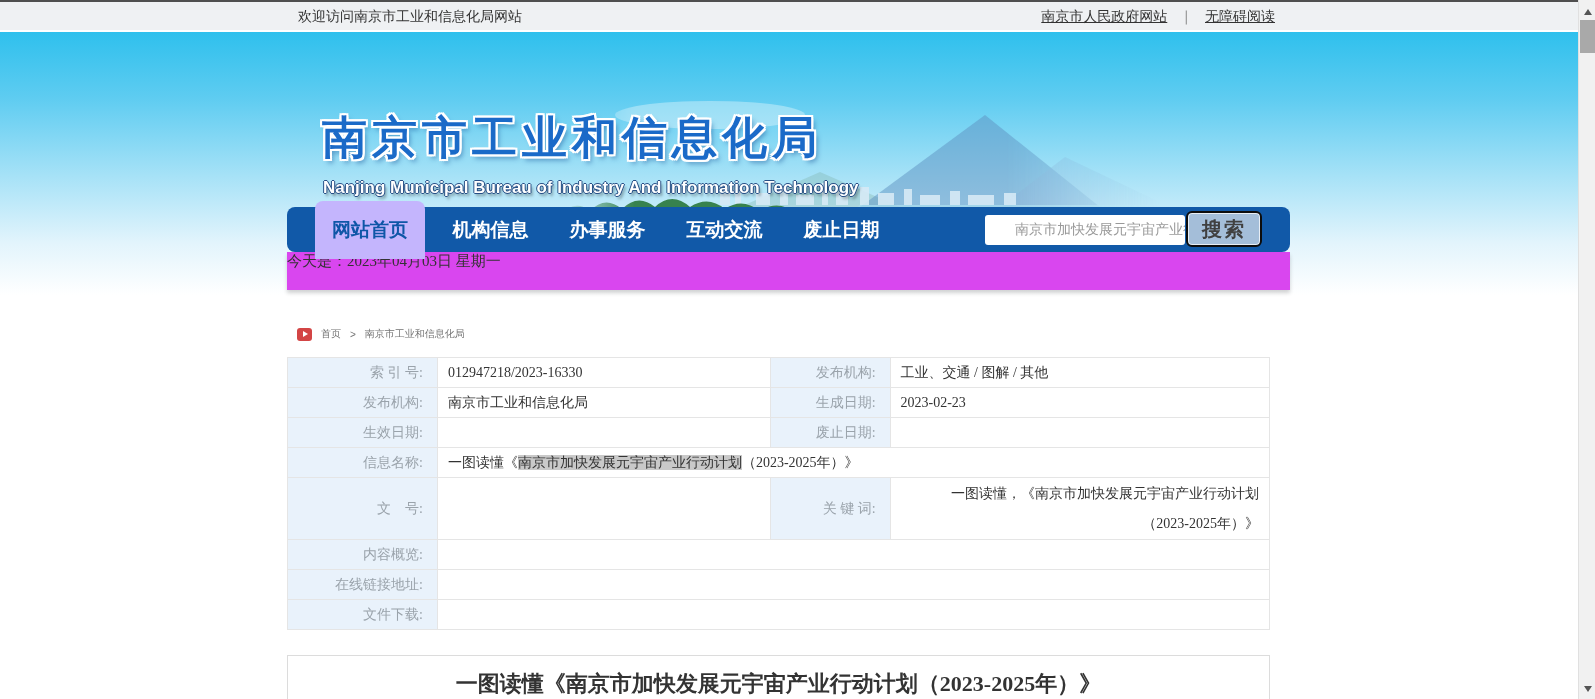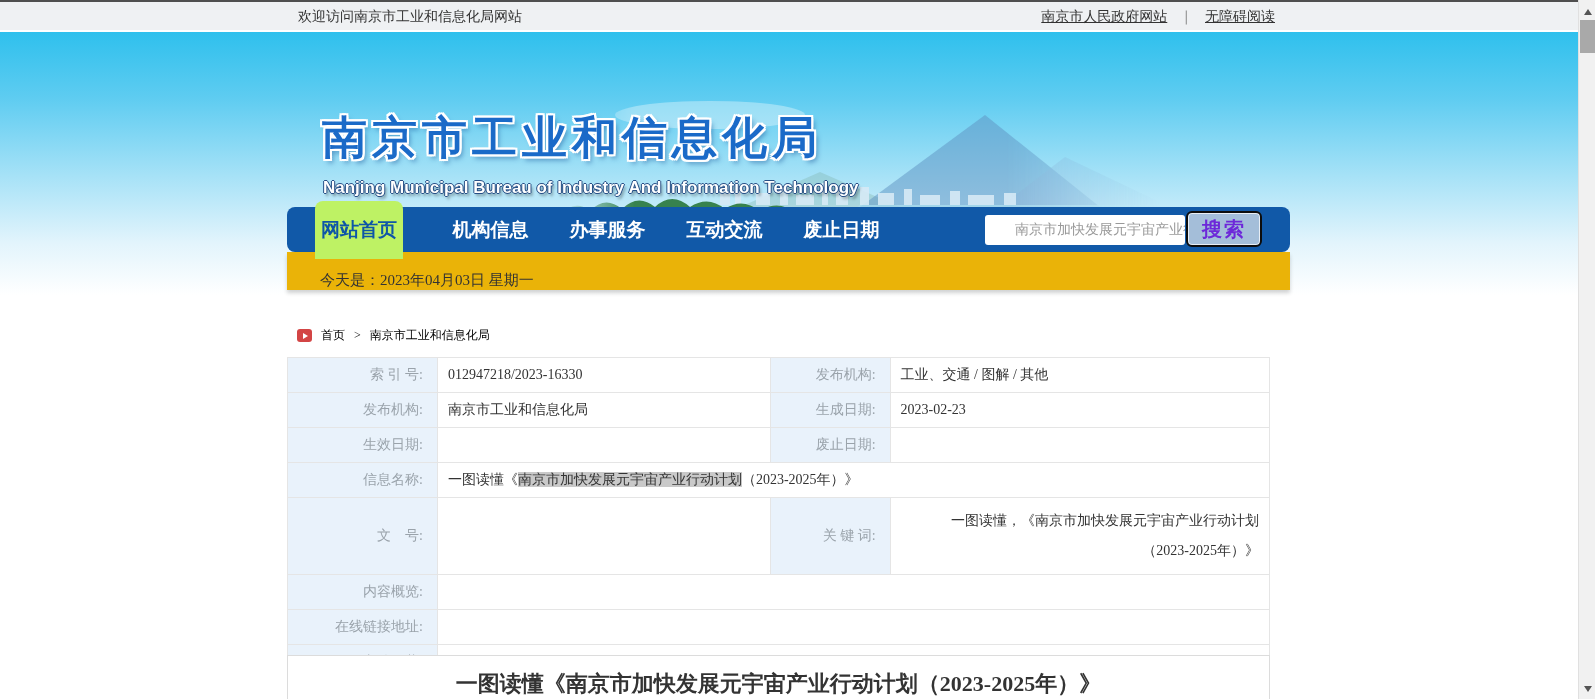--- a/index.html
+++ b/index.html
@@ -46,73 +46,73 @@
     text-shadow:1px 0 #274f86,-1px 0 #274f86,0 1px #274f86,0 -1px #274f86,2px 3px 3px rgba(0,0,0,.35);
   }
 
   
   .main-card { position:absolute; left:287px; top:207px; width:1003px; }
   .navbar {
     position:relative; height:45px; background:#1159a8; border-radius:8px;
     display:flex; align-items:center;
   }
   .tab-active {
-    position:absolute; left:28px; top:-6px; width:88px; height:58px; z-index:2;
-    background:#bef264; border-radius:8px 8px 0 0;
+    position:absolute; left:28px; top:-6px; width:110px; height:58px; z-index:2;
+    background:#c4b5fd; border-radius:8px 8px 0 0;
     display:flex; align-items:center; justify-content:center;
     color:#0e56a7; font-weight:bold; font-size:19px; cursor:pointer;text-align:right;
   }
   .nav-tabs { display:flex; margin-left:145px; }
   .nav-tab {
     width:117px; text-align:center; color:#fff; font-size:19px; font-weight:bold; cursor:pointer;
     line-height:45px; white-space:nowrap;
   }
   .search-input {
     position:absolute; left:698px; top:8px; width:200px; height:30px;
     border:none; border-radius:3px; background:#fff; padding-left:30px;
     font-size:14px; color:#999; outline:none; font-family:"Liberation Sans",sans-serif;
   }
   .search-icon { position:absolute; left:707px; top:15px; width:16px; height:16px; }
   .search-button {
     position:absolute; left:899px; top:4px; width:76px; height:36px;
-    background:#a4bed9; color:#6d28d9; font-size:20px; font-weight:bold; letter-spacing:2px;
+    background:#a4bed9; color:#404040; font-size:20px; font-weight:bold; letter-spacing:2px;
     border:2px solid #0d0d0d; border-radius:6px; cursor:pointer;
     box-shadow:inset 0 0 0 1px #e8eef5;
     font-family:"Liberation Sans",sans-serif;
   }
   .datebar {
-    position:relative; height:38px; background:#eab308;
+    position:relative; height:38px; background:#d946ef;
     box-shadow:0 3px 4px rgba(0,0,0,.18);
-    display:flex; align-items:flex-end; padding-left:33px;
+    display:flex; align-items:flex-start; 
     font-size:15px; color:#333; font-family:"Liberation Serif", serif;
   }
 
   
   .breadcrumb {
     position:absolute; left:297px; top:327px; display:flex; align-items:center; gap:9px;
-    font-size:12px; color:#000000; font-family:Liberation Serif, serif;
+    font-size:10px; color:#737373; font-family:Liberation Sans, sans-serif;
   }
   .crumb-icon {
     width:15px; height:13px; background:#d34545; border-radius:3px;
     display:flex; align-items:center; justify-content:center;
   }
   .crumb-icon::after {
     content:""; width:0; height:0; margin-left:1px;
     border-top:3px solid transparent; border-bottom:3px solid transparent; border-left:5px solid #fff;
   }
   .crumb-link { cursor:pointer; }
 
   
   .info-table {
     position:absolute; left:287px; top:357px; width:983px;
     border-collapse:collapse; font-family:"Liberation Serif", serif;
   }
   .info-table td {
     border:1px solid #e5e5e5; font-size:14px; color:#333;
-    padding:8px 10px; height:30px; background:#fff;
+    padding:0 10px; height:30px; background:#fff;
   }
   .info-table td.lbl {
     background:#e9f2fb; color:#9aa3ab; text-align:right; padding-right:14px; white-space:nowrap;
   }
   .row-tall td { height:62px; }
   .kw-cell { line-height:30px; padding:0 12px; text-indent:26px;text-align:right; }
   .hl { background:#c9c9c9; }
 
   
   .article-box {

